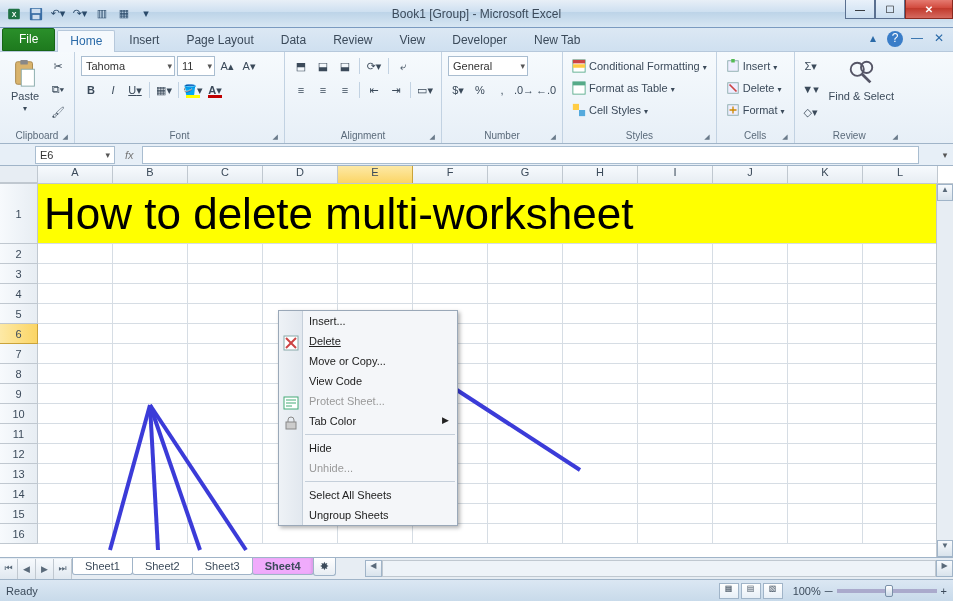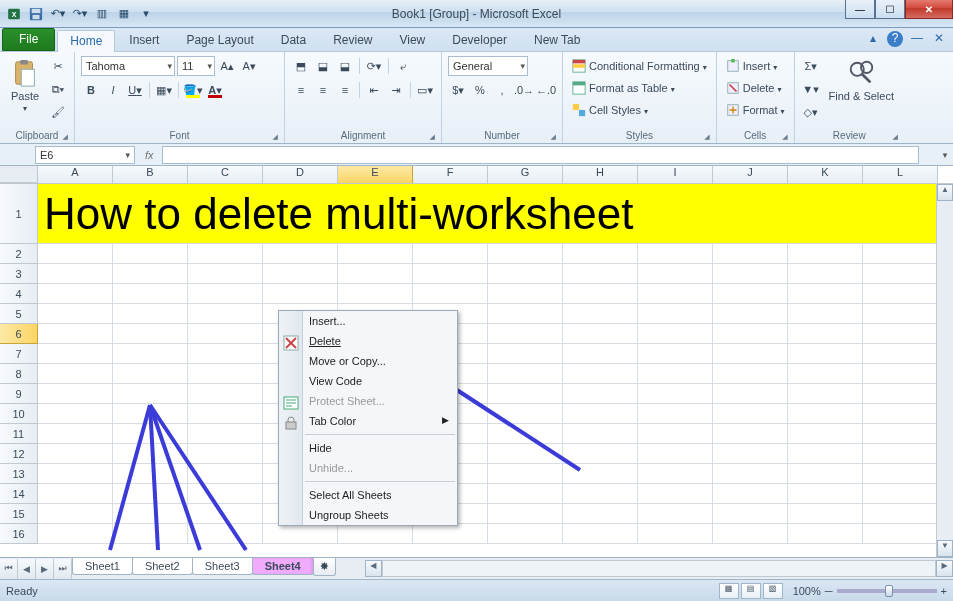--- a/index.html
+++ b/index.html
@@ -51,21 +51,21 @@
   .combo::after{content:"▾"; position:absolute; right:2px; font-size:9px; color:#555;}
   .txtbtn { display:flex; align-items:center; gap:3px; font-size:11px; color:#3b4a5a; padding:1px 3px;
             height:20px; white-space:nowrap;}
   .txtbtn svg{width:14px;height:14px;}
   .txtbtn .dd::after{content:" ▾"; font-size:8px;}
   .sep { width:1px; background:#c2d2e2; align-self:stretch; margin:2px 2px;}
 
   
   .fbar { height:22px; border-bottom:1px solid #a0b4c8; background:#e7eff7; display:flex; align-items:center;
           font-size:11px; color:#333;}
-  .namebox { width:100px; height:18px; border:1px solid #a9bdd0; background:#fff; margin:0 2px 0 35px;
+  .namebox { width:80px; height:18px; border:1px solid #a9bdd0; background:#fff; margin:0 2px 0 35px;
              padding:0 4px; display:flex; align-items:center; justify-content:space-between;}
   .namebox span:last-child{font-size:9px;color:#555;}
   .fbar .fx { padding:0 8px; color:#777; font-style:italic; }
   .fbar .fxline { flex:1; height:18px; border:1px solid #a9bdd0; background:#fff; margin-right:18px;}
   .fbar .expand { width:16px; text-align:center; font-size:9px; color:#555;}
 
   
   .grid-wrap { position:relative; height: calc(601px - 28px - 24px - 92px - 22px - 22px - 22px);
                overflow:hidden; background:#fff; }
   .colhdrs { display:flex; height:18px; border-bottom:1px solid #c0c8d0;}

